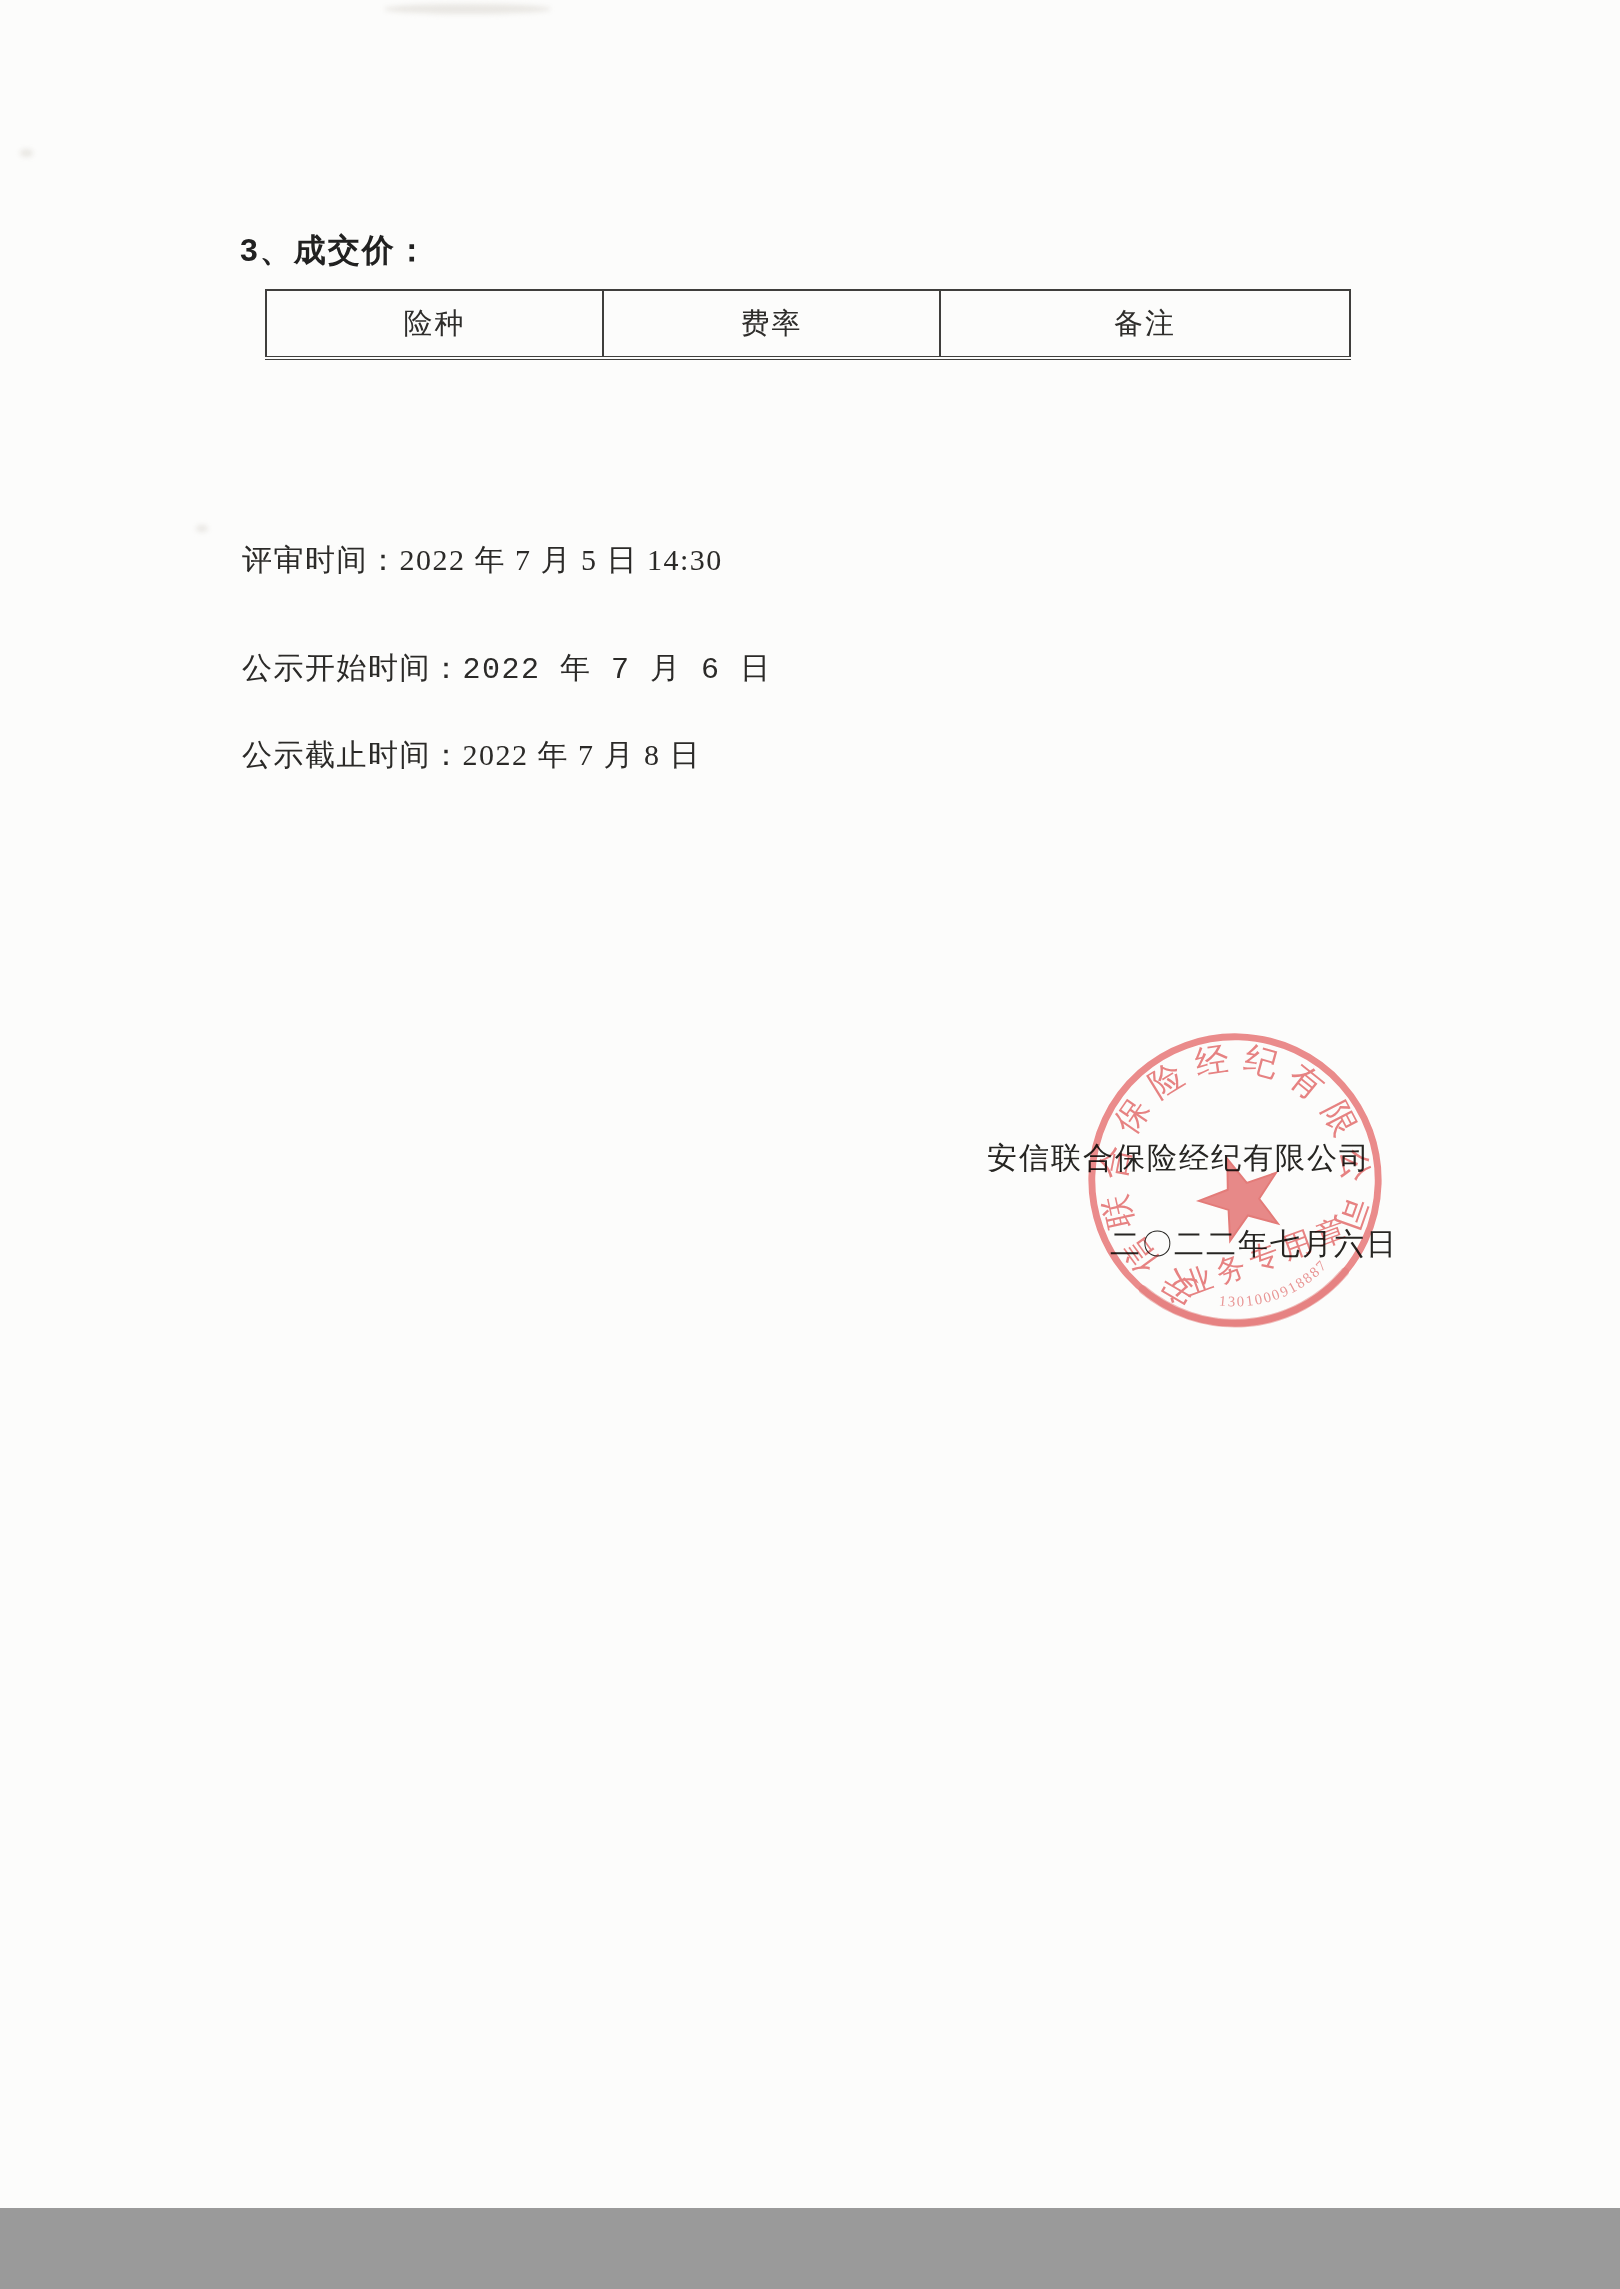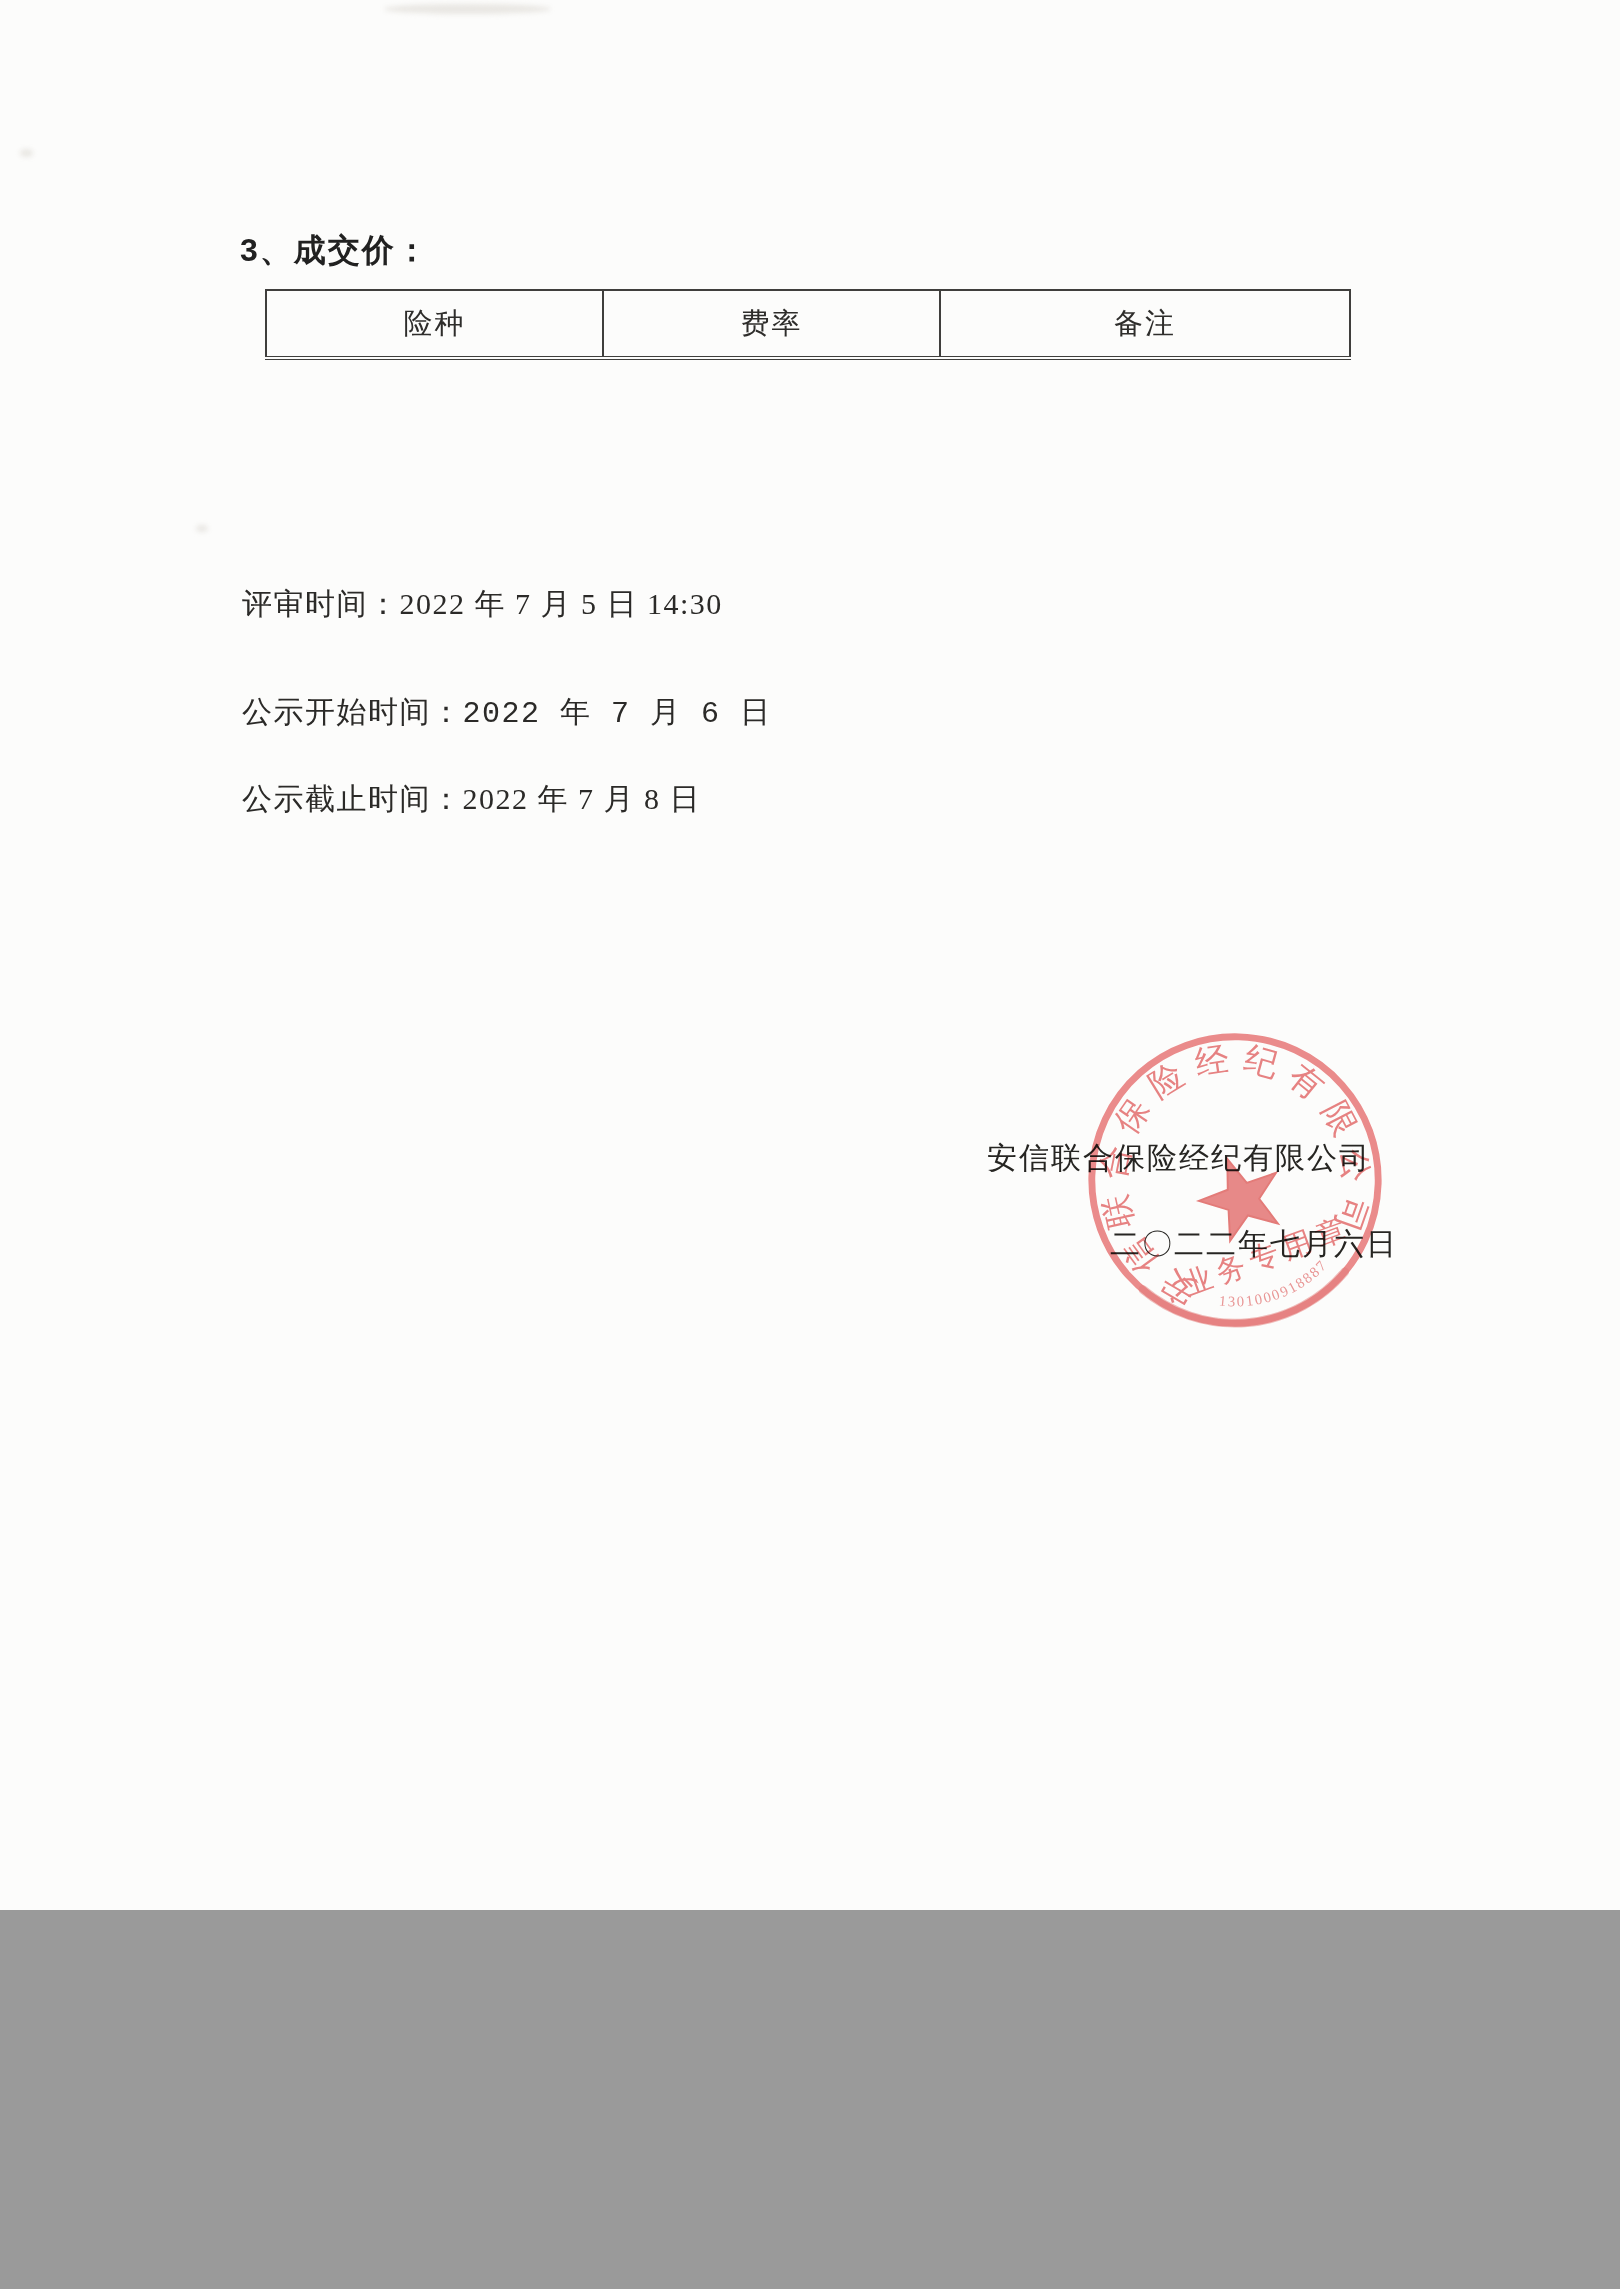--- a/index.html
+++ b/index.html
@@ -1,18 +1,18 @@
 <!DOCTYPE html>
 <html><head>
 <meta charset="utf-8">
 <style>
   html,body{margin:0;padding:0;background:#9a9a9a;}
   .page{
     position:relative;
-    width:1620px;height:1910px;
+    width:1620px;height:2208px;
     margin:0 auto;
     background:#fcfcfb;
     font-family:"Liberation Serif","DejaVu Serif",serif;
     color:#2e2d2b;
     overflow:hidden;
   }
   .heading{
     position:absolute;left:240px;top:229px;
     font-family:"Liberation Sans","DejaVu Sans",sans-serif;
     font-weight:bold;font-size:32px;letter-spacing:2px;color:#212121;
@@ -32,21 +32,21 @@
   tr.data-row td{height:67px;}
   .rate-underline{
     display:inline-block;
     border-bottom:2px solid #2e2d2b;
     padding:0 2.9px 1px 2.9px;
     line-height:1.05;
   }
   .rate-suffix{padding-left:1px;}
   .meta-line{
     position:absolute;left:242px;
-    font-size:30px;letter-spacing:1.5px;white-space:nowrap;color:#2b2a28;margin-top:44px;
+    font-size:30px;letter-spacing:1.5px;white-space:nowrap;color:#2b2a28;
   }
   .meta-1{top:540px;}
   .meta-2{top:648px;font-family:Liberation Mono, monospace;}
   .meta-3{top:735px;text-align:center;}
   .sig-company{
     position:absolute;left:987px;top:1138px;
     font-size:30px;letter-spacing:2px;white-space:nowrap;color:#262522;
     z-index:1;
   }
   .sig-date{

